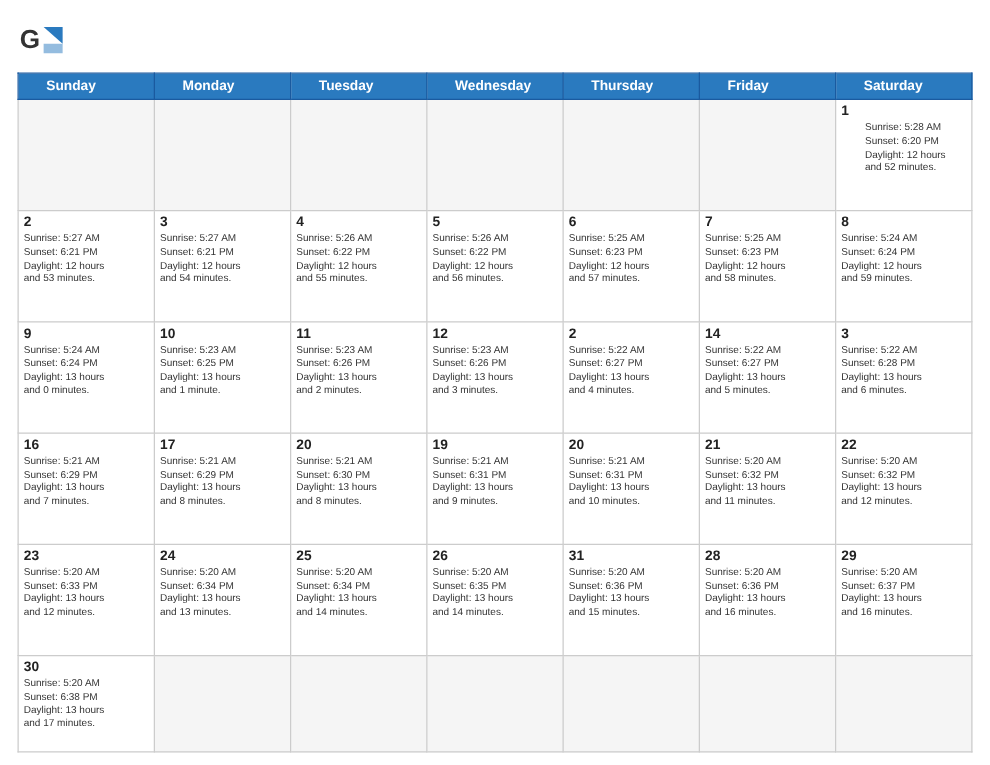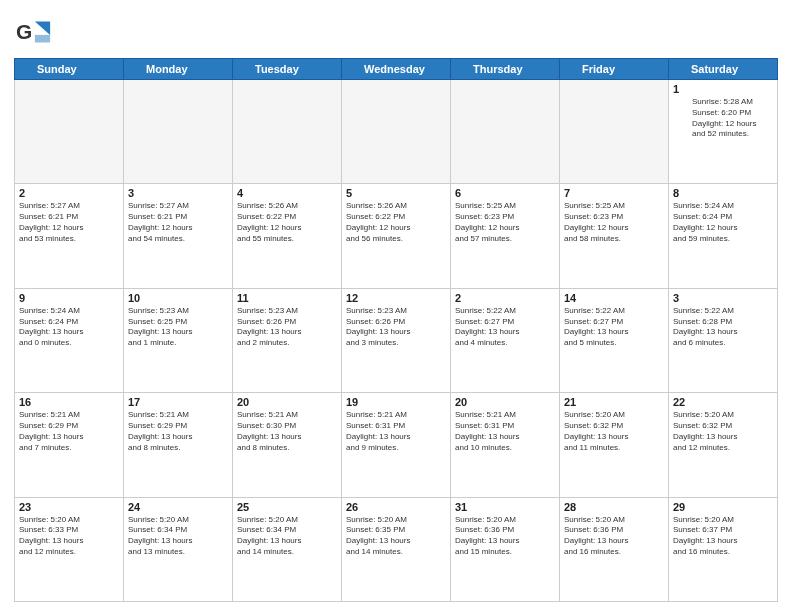--- a/index.html
+++ b/index.html
@@ -354,15 +354,30 @@
 and 16 minutes.</div>
           </td>
           <td>
             <span class="day-num">29</span>
             <div class="day-info" style="white-space: pre-line;">Sunrise: 5:20 AM
 Sunset: 6:37 PM
 Daylight: 13 hours
 and 16 minutes.</div>
           </td>
         </tr>
+        <tr>
+          <td class="last-row">
+            <span class="day-num">30</span>
+            <div class="day-info" style="white-space: pre-line;">Sunrise: 5:20 AM
+Sunset: 6:38 PM
+Daylight: 13 hours
+and 17 minutes.</div>
+          </td>
+          <td class="empty last-row"></td>
+          <td class="empty last-row"></td>
+          <td class="empty last-row"></td>
+          <td class="empty last-row"></td>
+          <td class="empty last-row"></td>
+          <td class="empty last-row"></td>
+        </tr>
       </tbody>
   </table>
 </div>
 
 </body></html>

